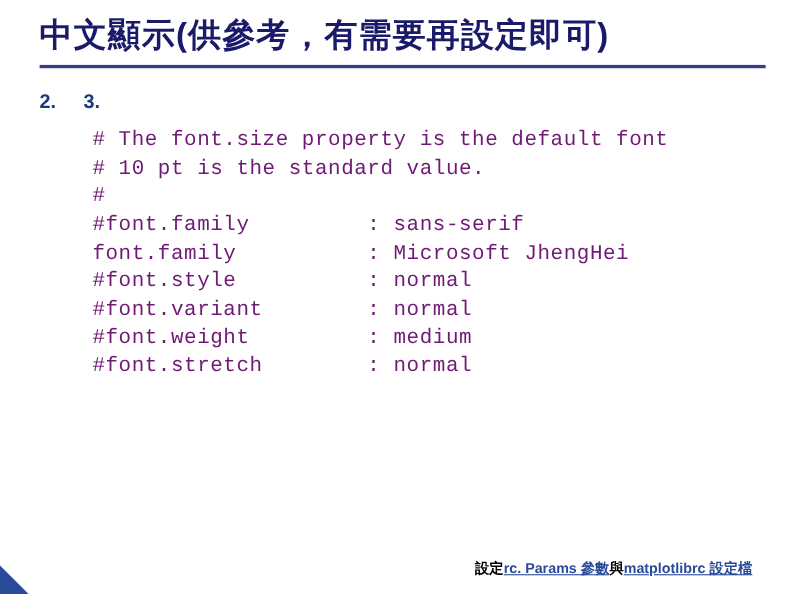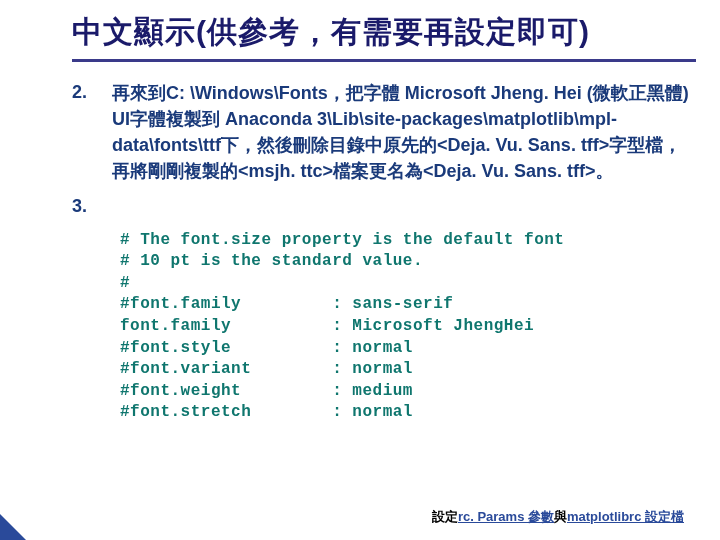--- a/index.html
+++ b/index.html
@@ -7,21 +7,20 @@
     padding: 0;
     width: 720px;
     height: 540px;
     background: #fff;
     font-family: "Microsoft JhengHei", "Heiti TC", sans-serif;
     overflow: hidden;
     position: relative;
   }
   .slide {
     padding: 12px 24px 0 36px;
-    margin-left: 36px;
   }
   .title {
     font-size: 30px;
     font-weight: bold;
     color: #1a1a6a;
     border-bottom: 3px solid #3a3a8a;
     padding-bottom: 6px;
     margin-bottom: 18px;
     letter-spacing: 1px;
   }
@@ -41,26 +40,25 @@
   .body {
     font-size: 18px;
     font-weight: bold;
     color: #1a3a7a;
     line-height: 1.45;
   }
   .code-img {
     margin: 10px 0 0 48px;
     background: #fff;
     font-family: "Courier New", monospace;
-    font-size: 16px;
-    color: #0f766e;
+    font-size: 19px;
+    color: #701a75;
     line-height: 1.35;
     white-space: pre;
     letter-spacing: 0.5px;
-    font-weight: bold;
   }
   .footer-link {
     position: absolute;
     right: 36px;
     bottom: 14px;
     font-size: 13px;
     font-weight: bold;
   }
   .footer-link a {
     color: #2a4a9a;
@@ -77,21 +75,20 @@
   }
 </style>
 </head>
 <body>
 
 <div class="slide">
   <div class="title">中文顯示(供參考，有需要再設定即可)</div>
 
   <div class="list">
     <div class="num">2.</div>
-    <div class="body">再來到C: \Windows\Fonts，把字體 Microsoft Jheng. Hei (微軟正黑體) UI字體複製到 Anaconda 3\Lib\site-packages\matplotlib\mpl-data\fonts\ttf下，然後刪除目錄中原先的&lt;Deja. Vu. Sans. tff&gt;字型檔，再將剛剛複製的&lt;msjh. ttc&gt;檔案更名為&lt;Deja. Vu. Sans. tff&gt;。</div>
     <div class="num">3.</div>
   </div>
 
   <div class="code-img"># The font.size property is the default font
 # 10 pt is the standard value.
 #
 #font.family         : sans-serif
 font.family          : Microsoft JhengHei
 #font.style          : normal
 #font.variant        : normal

